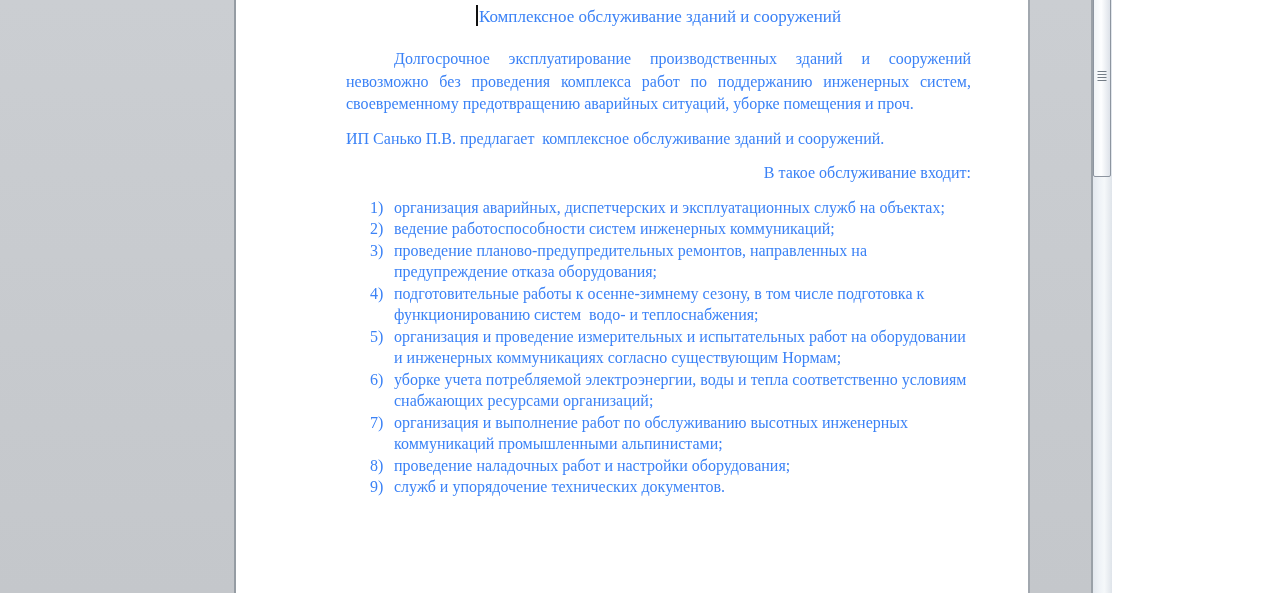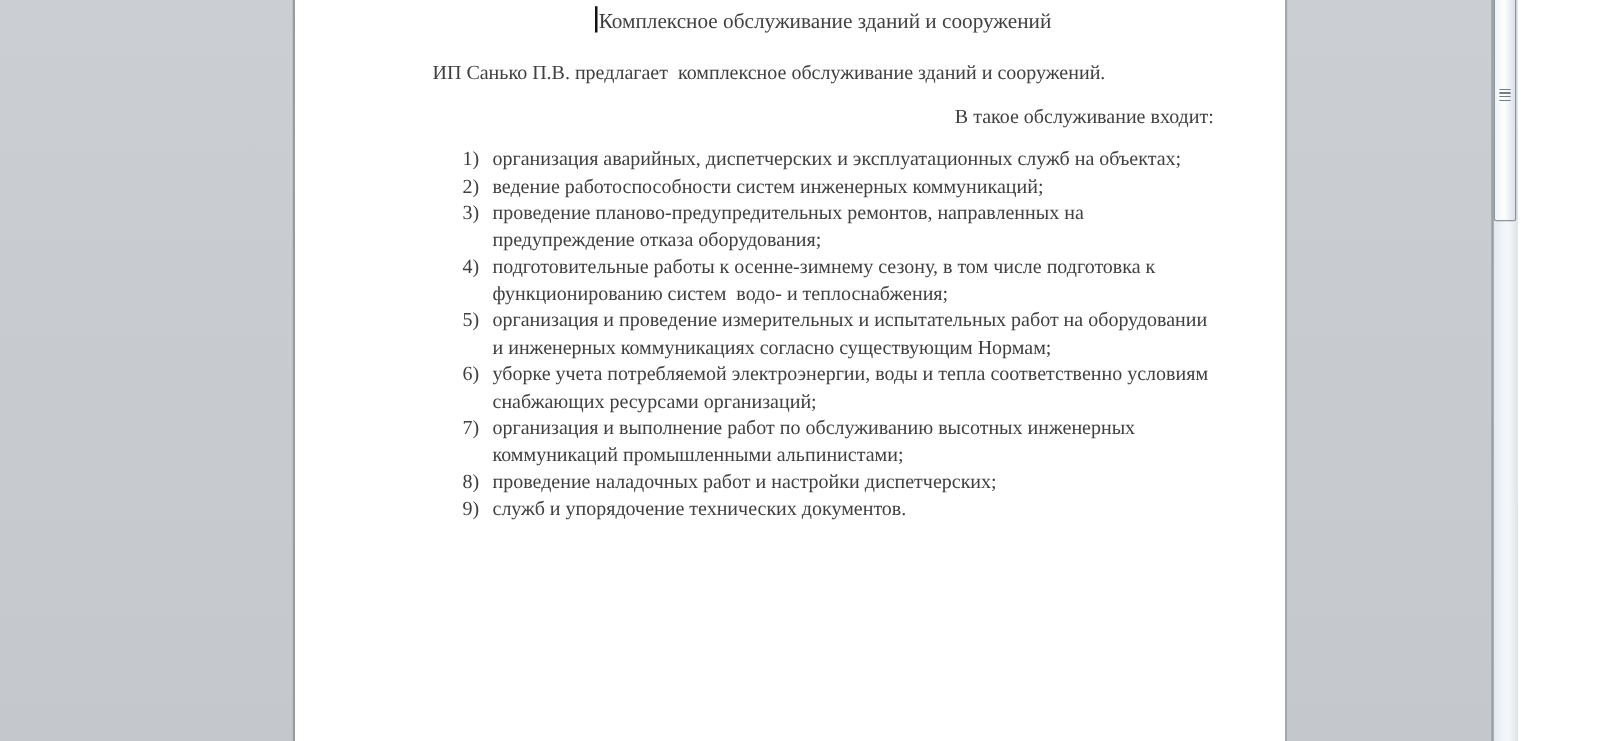--- a/index.html
+++ b/index.html
@@ -1,23 +1,23 @@
 <!DOCTYPE html>
 <html><head>
 <meta charset="utf-8">
 <style>
   html, body { margin: 0; padding: 0; }
   .screen {
     position: relative;
-    width: 1214px;
+    width: 1112px;
     height: 593px;
     overflow: hidden;
     background: linear-gradient(#cbced2, #c4c7cb);
     font-family: "Liberation Serif", "DejaVu Serif", serif;
-    color: #404040;
+    color: #3b82f6;
   }
 
   
   .page {
     position: absolute;
     left: 234px;
     top: 0;
     width: 796px;
     height: 593px;
     background: #ffffff;
@@ -107,20 +107,21 @@
 
 <div class="screen">
 
   <div class="page">
     <div class="content">
 
       <div class="doc-title">
         <span class="caret"></span><span>Комплексное обслуживание зданий и сооружений</span>
       </div>
 
+      <p class="para justify indent">Долгосрочное эксплуатирование производственных зданий и сооружений невозможно без проведения комплекса работ по поддержанию инженерных систем, своевременному предотвращению аварийных ситуаций, уборке помещения и проч.</p>
 
       <p class="para justify">ИП Санько П.В. предлагает &nbsp;комплексное обслуживание зданий и сооружений.</p>
 
       <p class="para">В такое обслуживание входит:</p>
 
       <ol class="service-list">
         <li>
           <span class="num">1)</span>
           <span>организация аварийных, диспетчерских и эксплуатационных служб на объектах;</span>
         </li>
@@ -143,21 +144,21 @@
         <li>
           <span class="num">6)</span>
           <span>уборке учета потребляемой электроэнергии, воды и тепла соответственно условиям снабжающих ресурсами организаций;</span>
         </li>
         <li>
           <span class="num">7)</span>
           <span>организация и выполнение работ по обслуживанию высотных инженерных коммуникаций промышленными альпинистами;</span>
         </li>
         <li>
           <span class="num">8)</span>
-          <span>проведение наладочных работ и настройки диспетчерских;</span>
+          <span>проведение наладочных работ и настройки оборудования;</span>
         </li>
         <li>
           <span class="num">9)</span>
           <span>служб и упорядочение технических документов.</span>
         </li>
       </ol>
 
     </div>
   </div>
 

